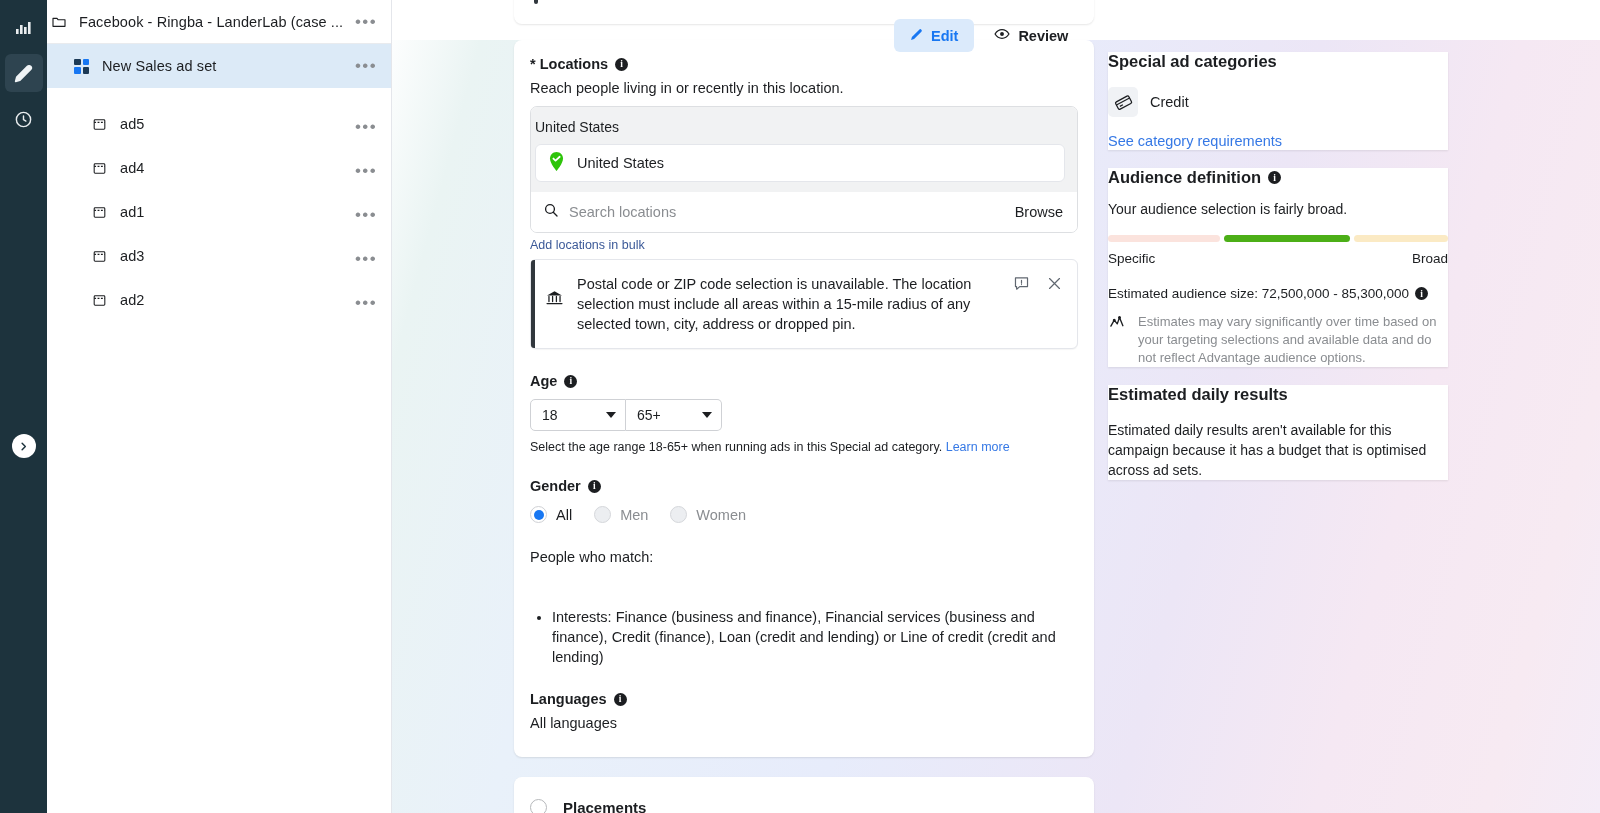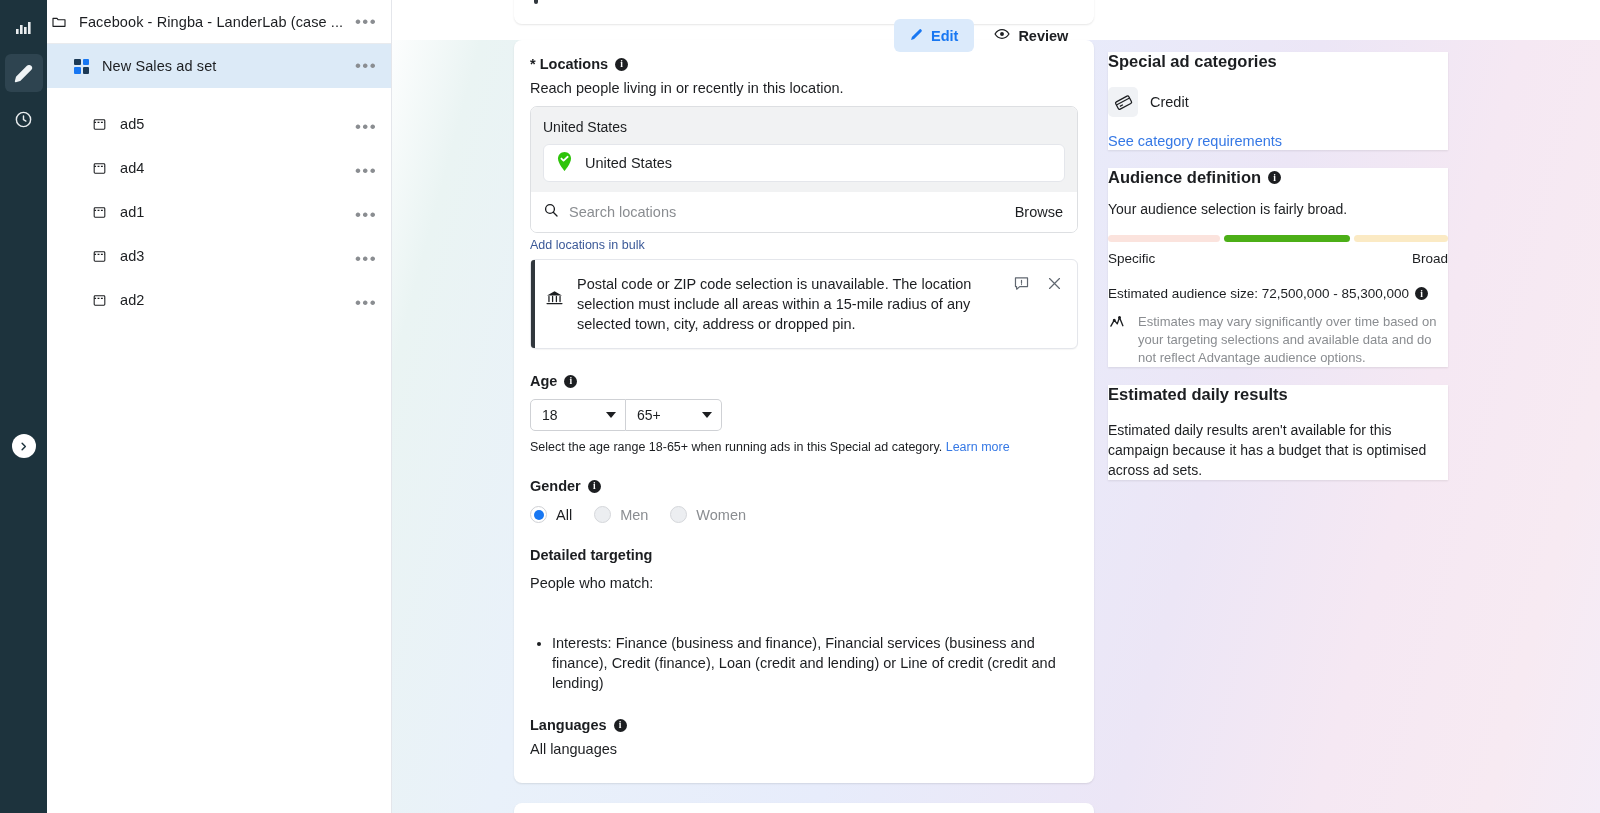--- a/index.html
+++ b/index.html
@@ -122,21 +122,21 @@
     display: inline-flex; align-items: center; justify-content: center;
     font-family: "Liberation Serif", serif;
     cursor: pointer;
   }
 
   
   .loc-box {
     margin-top: 10px; border: 1px solid #dddfe2; border-radius: 7px;
     overflow: hidden;
   }
-  .loc-head { background: #f1f2f3; padding: 12px 12px 10px 12px; }
+  .loc-head { background: #f1f2f3; padding: 12px 12px 10px 4px; }
   .loc-head-title { font-size: 14px; color: #1c1e21; }
   .loc-chip {
     margin-top: 9px; background: #ffffff; border-radius: 6px;
     border: 1px solid #e4e6eb;
     height: 38px; display: flex; align-items: center; gap: 12px; padding: 0 12px;
   }
   .loc-chip-label { font-size: 14.5px; color: #1c1e21; }
   .loc-search {
     background: #ffffff; height: 40px; display: flex; align-items: center;
     padding: 0 14px 0 12px; gap: 10px;
@@ -474,23 +474,20 @@
               <span class="rlabel dim">Men</span>
             </label>
             <label class="radio">
               <span class="rdot"></span>
               <span class="rlabel dim">Women</span>
             </label>
           </div>
         </div>
 
         <div class="blk">
-          <div class="sec-label">
-            <span>Detailed targeting</span>
-          </div>
           <div class="body-txt">People who match:</div>
           <ul class="bullets">
             <li>Interests: Finance (business and finance), Financial services (business and finance), Credit (finance), Loan (credit and lending) or Line of credit (credit and lending)</li>
           </ul>
         </div>
 
         <div class="blk">
           <div class="sec-label">
             <span>Languages</span>
             <i class="info-i">i</i>

